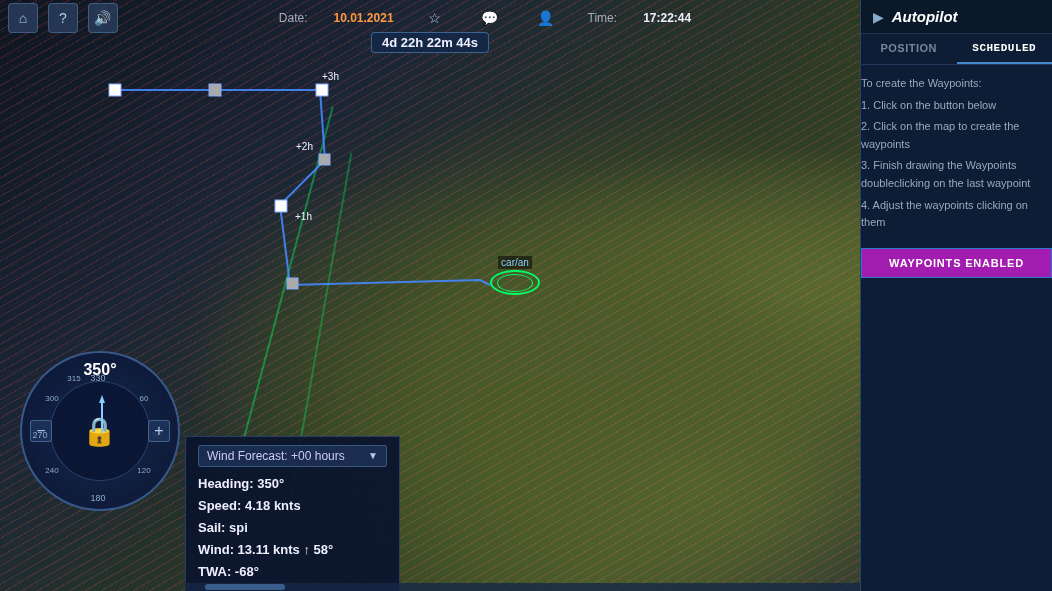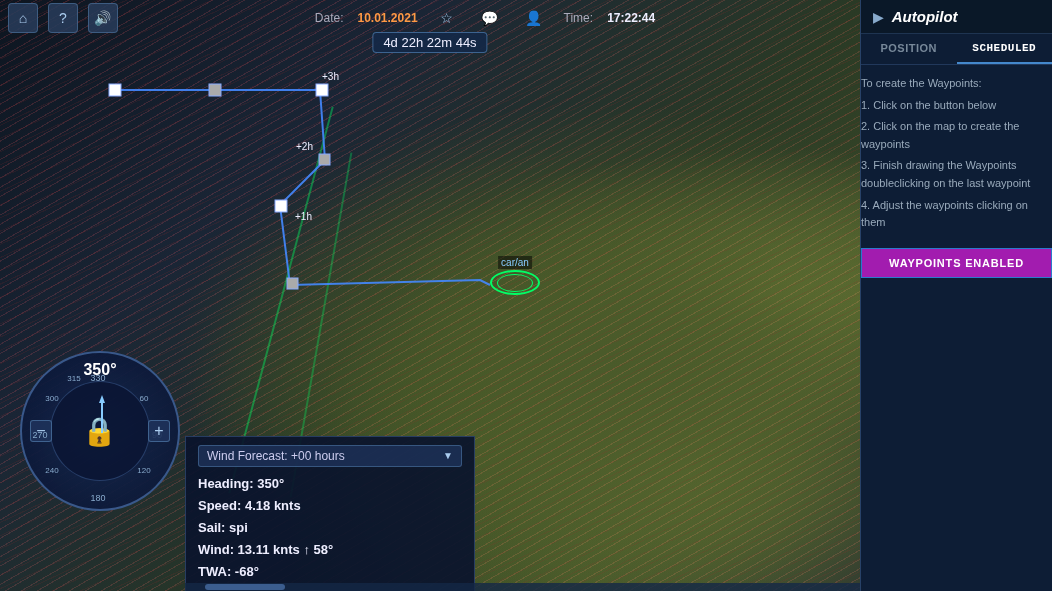--- a/index.html
+++ b/index.html
@@ -122,41 +122,41 @@
       flex: 1;
       display: flex;
       flex-direction: column;
       align-items: center;
       gap: 2px;
     }
 
     .date-time-row {
       display: flex;
       align-items: center;
-      gap: 14px;
+      gap: 26px;
       font-size: 12px;
       color: #cce;
     }
 
     .date-label { color: #aab; }
     .date-value { color: #ff9944; font-weight: bold; }
     .time-label { color: #aab; }
     .time-value { color: #eef; font-weight: bold; }
 
     .countdown-badge {
       position: absolute;
       top: 32px;
       left: 50%;
       transform: translateX(-50%);
       background: rgba(20, 40, 70, 0.92);
       border: 1px solid rgba(100, 160, 220, 0.5);
       border-radius: 4px;
       padding: 2px 10px;
       font-size: 13px;
-      font-weight: normal;
+      font-weight: bold;
       color: #eef;
       z-index: 11;
       white-space: nowrap;
     }
 
     
     #waypoint-svg {
       position: absolute;
       top: 0;
       left: 0;
@@ -291,21 +291,21 @@
     
     #wind-panel {
       position: absolute;
       bottom: 0;
       left: 185px;
       background: rgba(10, 20, 45, 0.92);
       border: 1px solid rgba(80,120,180,0.4);
       border-bottom: none;
       padding: 8px 12px;
       z-index: 10;
-      width: 290px;
+      width: 215px;
     }
 
     .wind-dropdown {
       display: flex;
       align-items: center;
       justify-content: space-between;
       background: rgba(30,50,90,0.8);
       border: 1px solid rgba(100,150,200,0.4);
       border-radius: 3px;
       padding: 3px 8px;

